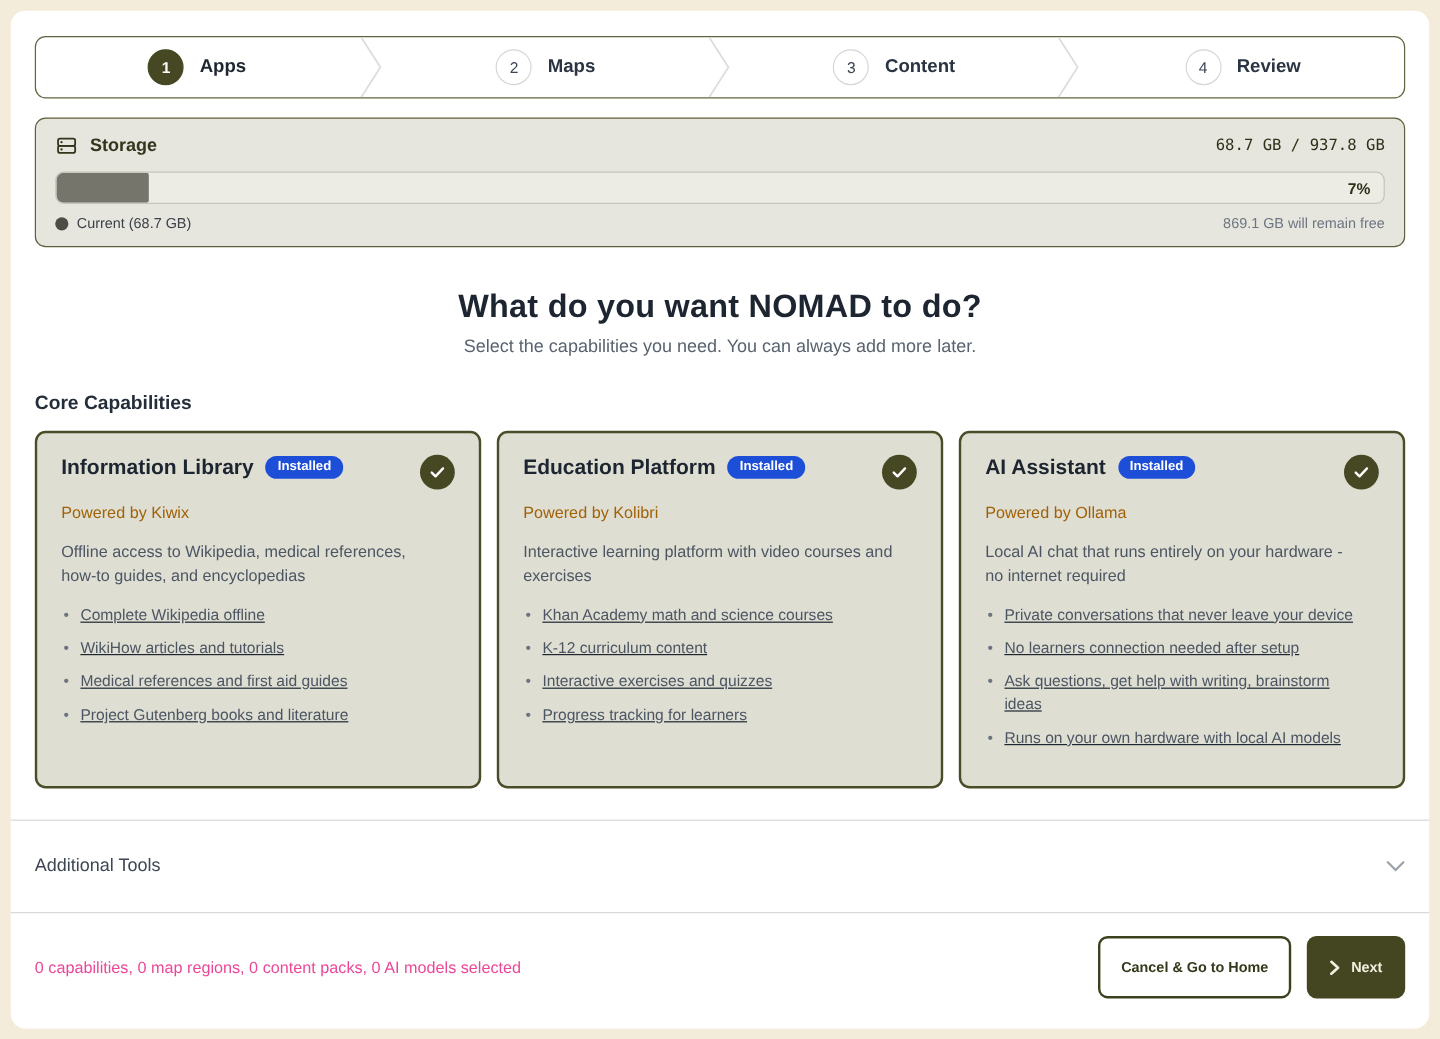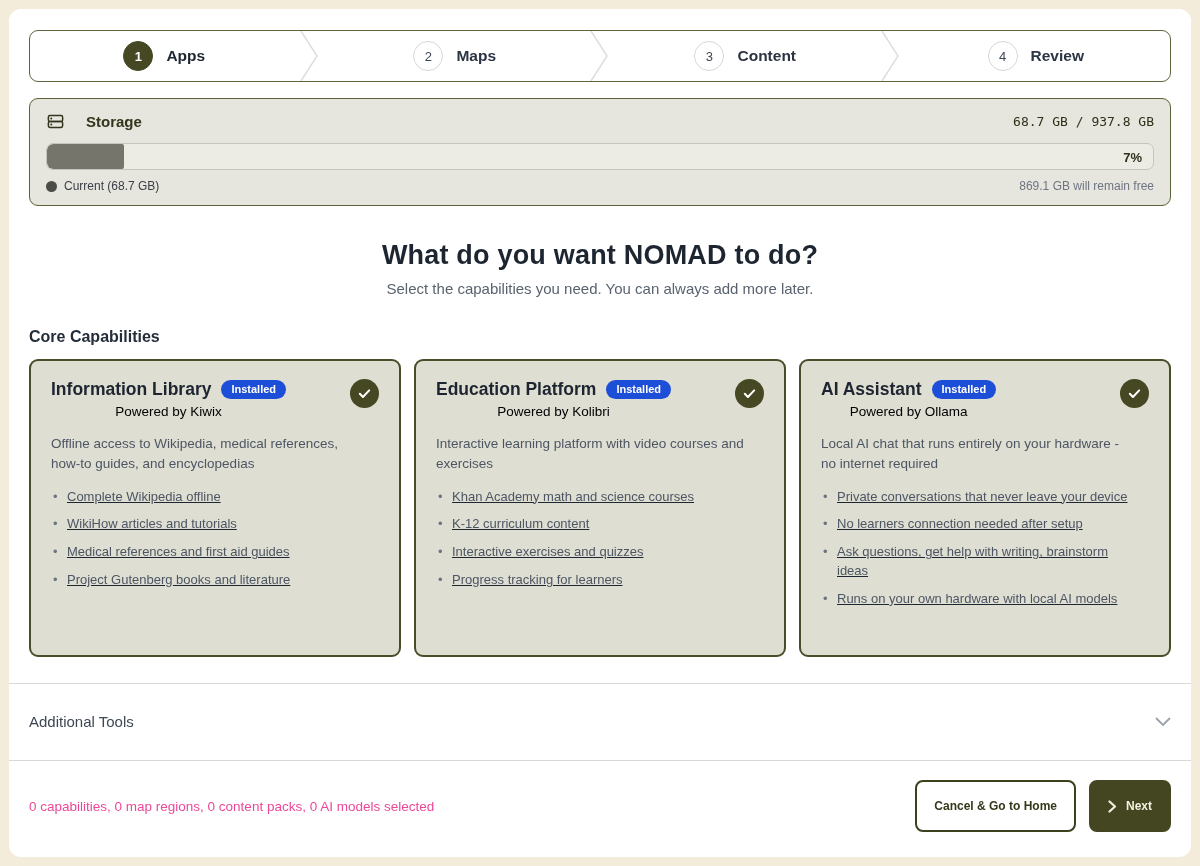--- a/index.html
+++ b/index.html
@@ -64,21 +64,21 @@
   .storage {
     margin-top: 16px;
     background: #e6e5de;
     border: 1.5px solid #5d6038;
     border-radius: 9px;
     padding: 13px 16px 12px 16px;
   }
   .storage-head {
     display: flex; align-items: center; justify-content: space-between;
   }
-  .storage-title-wrap { display: flex; align-items: center; gap: 21px; }
+  .storage-title-wrap { display: flex; align-items: center; gap: 10px; }
   .storage-title { font-size: 15px; font-weight: 700; color: #33361c; }
   .storage-usage {
     font-family: "DejaVu Sans Mono", monospace;
     font-size: 13px;
     color: #2e3118;
   }
   .storage-bar {
     margin-top: 12px;
     height: 27px;
     background: #ecebe4;
@@ -138,40 +138,40 @@
     gap: 13px;
   }
   .card {
     background: #dfded3;
     border: 2px solid #4a4d27;
     border-radius: 9px;
     padding: 18px 20px;
     min-height: 298px;
     cursor: pointer;
   }
-  .card-top { display: flex; align-items: flex-start; justify-content: space-between; text-align: center; }
+  .card-top { display: flex; align-items: flex-start; justify-content: space-between; }
   .card-title-row { display: flex; align-items: center; gap: 10px; flex-wrap: wrap; }
   .card-title { font-size: 17.5px; font-weight: 700; color: #1c2530; }
   .badge {
     background: #1d4ed8;
     color: #ffffff;
     font-size: 11px;
     font-weight: 700;
     padding: 3px 10px 4px 10px;
     border-radius: 11px;
     white-space: nowrap;
   }
   .check-circle {
     width: 29px; height: 29px; flex: 0 0 auto;
     border-radius: 50%;
     background: #454822;
     display: flex; align-items: center; justify-content: center;
     margin-left: 10px;
   }
-  .powered { margin-top: 4px; font-size: 13.5px; color: #000000; }
+  .powered { margin-top: 20px; font-size: 13.5px; color: #a16207; }
   .card-desc {
     margin-top: 15px;
     font-size: 13.5px;
     color: #4c5663;
     line-height: 1.5;
     max-width: 310px;
   }
   .card-bullets { margin-top: 13px; list-style: none; text-decoration: underline; }
   .card-bullets li {
     position: relative;

